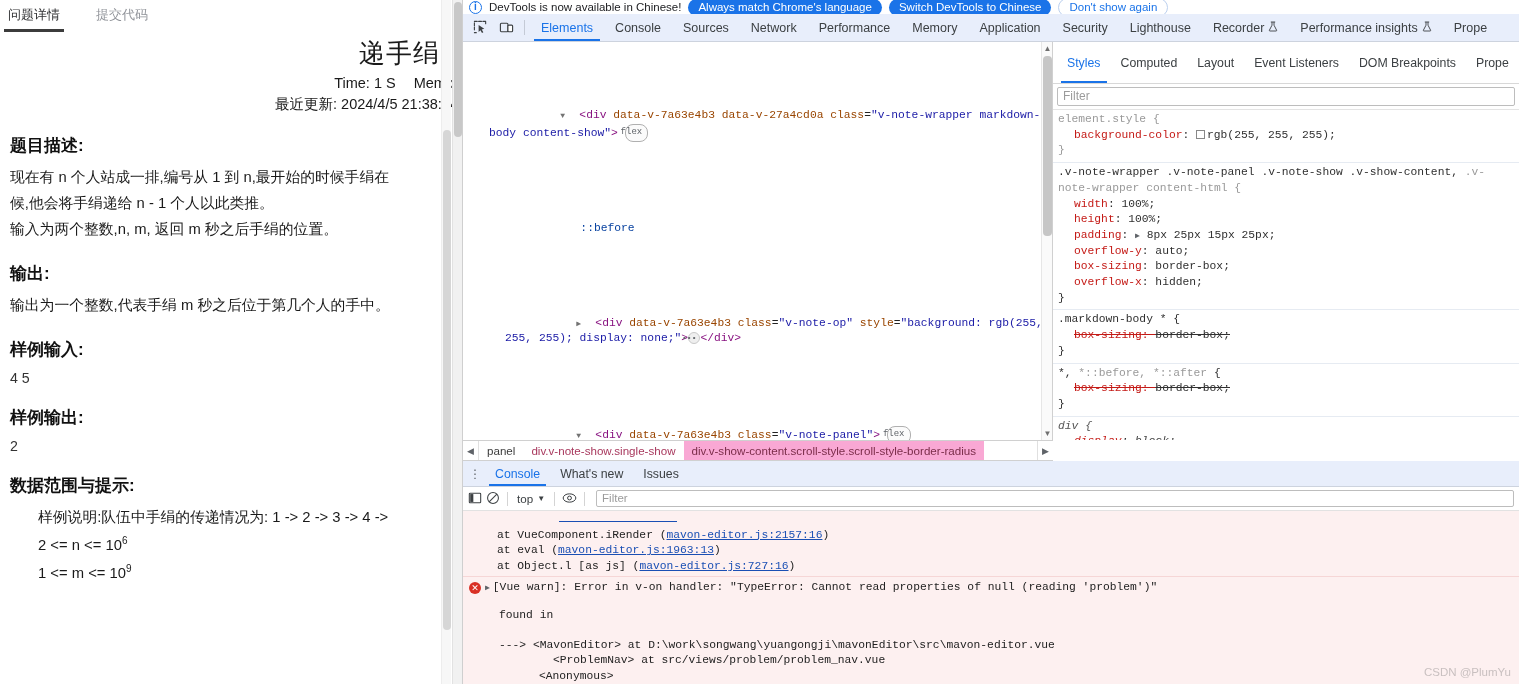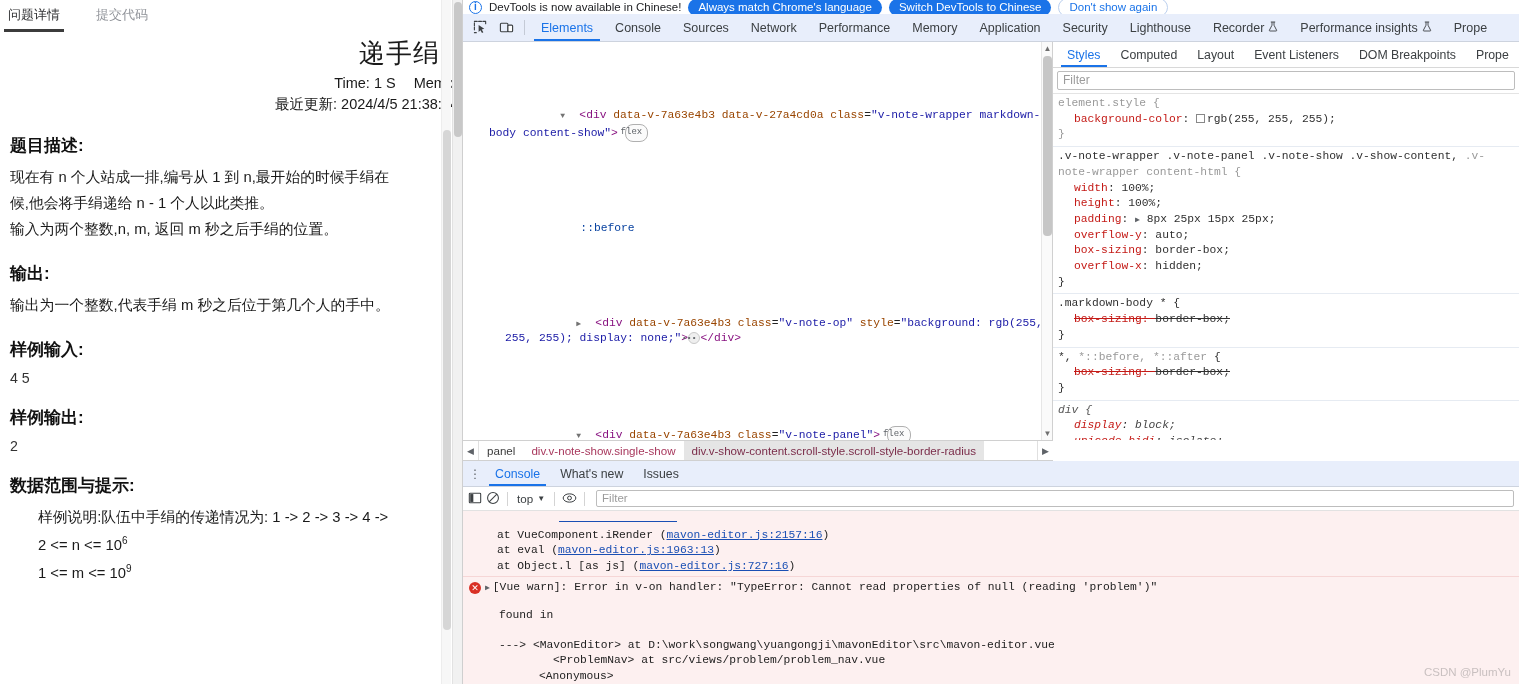--- a/index.html
+++ b/index.html
@@ -150,21 +150,21 @@
     background: #fafafa; border-left: 1px solid #e6e6e6;
   }
   .dom-scroll-thumb {
     position: absolute; left: 1px; width: 9px; background: #c6c6c6; border-radius: 4px;
   }
   .arrowcap { position: absolute; left: 1px; width: 9px; text-align: center;
     color: #6f6f6f; font-size: 8px; }
 
   #styles-pane { flex: 1; position: relative; overflow: hidden; background: #fff; }
   .styles-tabs {
-    height: 26px; background: #fff; border-bottom: 1px solid #d8d8d8;
+    height: 42px; background: #fff; border-bottom: 1px solid #d8d8d8;
     display: flex; align-items: stretch; font-size: 12.3px; color: #3c4043;
     padding-left: 4px; overflow: hidden;
   }
   .st-tab { display: flex; align-items: center; padding: 0 10px; cursor: pointer;
     position: relative; white-space: nowrap; flex: 0 0 auto; }
   .st-tab.active { color: #1a73e8; }
   .st-tab.active::after {
     content: ""; position: absolute; left: 4px; right: 4px; bottom: 0;
     height: 2.5px; background: #1a73e8;
   }
@@ -204,21 +204,21 @@
   .crumb-arrow {
     width: 16px; display: flex; align-items: center; justify-content: center;
     border-right: 1px solid #e0e0e0; color: #5f6368; font-size: 9px; cursor: pointer;
     flex: 0 0 auto; background: #fff;
   }
   .crumb {
     display: flex; align-items: center; padding: 0 8px; cursor: pointer;
     white-space: nowrap; flex: 0 0 auto; color: #a8385d;
   }
   .crumb.plain { color: #3c3c3c; }
-  .crumb.sel { background: #e5e5e5; color: #7b2d4a; }
+  .crumb.sel { background: #f9a8d4; color: #7b2d4a; }
 
   
   .drawer-tabs {
     height: 26px; background: #e8eefb; border-bottom: 1px solid #cdd3de;
     display: flex; align-items: stretch; font-size: 12.3px; color: #3c4043;
     padding-left: 2px;
   }
   .kebab {
     width: 20px; display: flex; align-items: center; justify-content: center;
     color: #5f6368; font-size: 12px; cursor: pointer;

